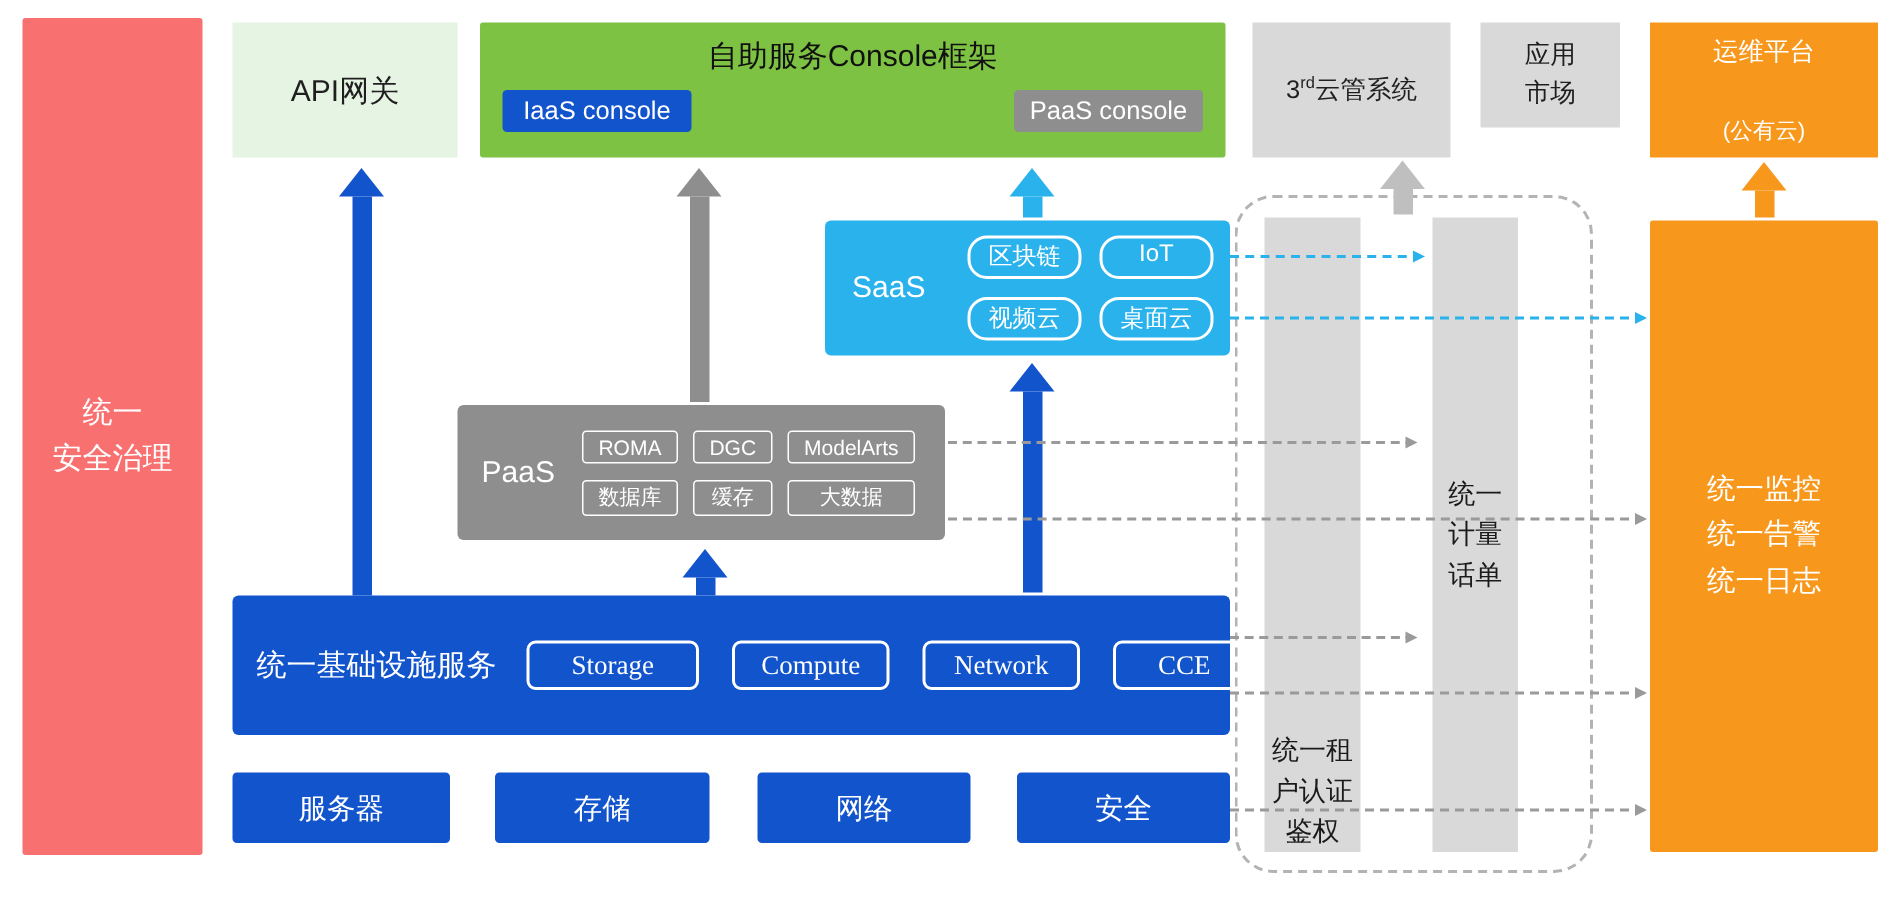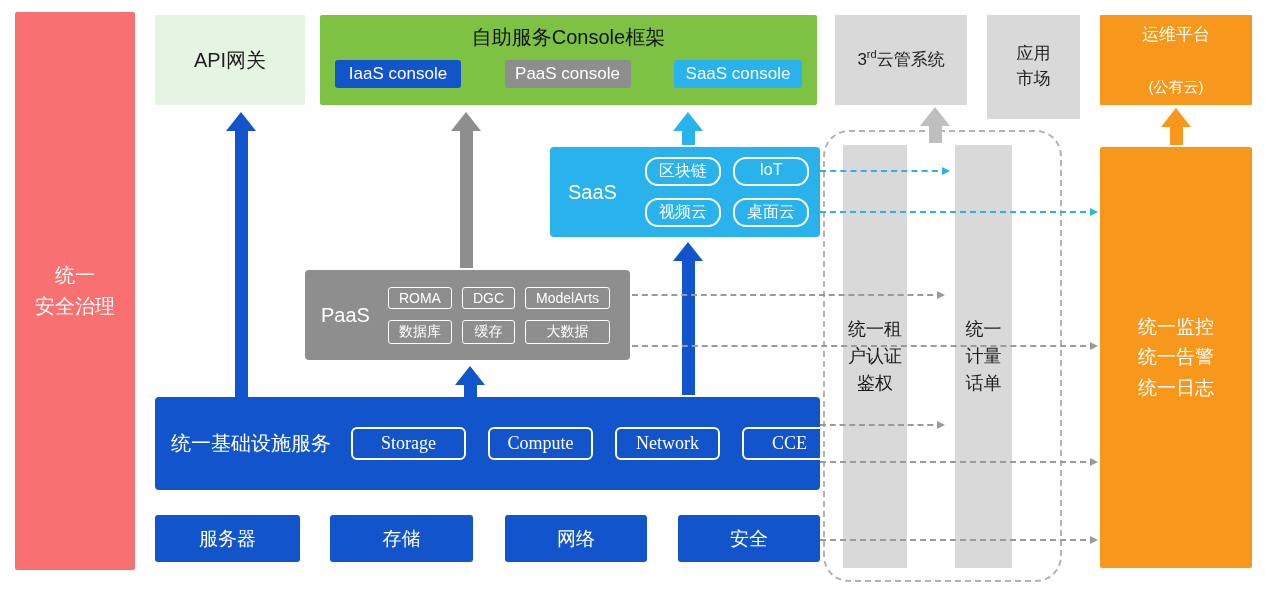--- a/index.html
+++ b/index.html
@@ -56,43 +56,42 @@
 
   <div class="box api" style="left:155px;top:15px;width:150px;height:90px;">
     <span>API网关</span>
   </div>
 
   <div class="box console-frame" style="left:320px;top:15px;width:497px;height:90px;">
     <div class="console-title">自助服务Console框架</div>
     <div class="console-btns">
       <div class="console-btn btn-iaas">IaaS console</div>
       <div class="console-btn btn-paas">PaaS console</div>
-      <div class="console-btn btn-saas">SaaS console</div>
     </div>
   </div>
 
   <div class="box graybox" style="left:835px;top:15px;width:132px;height:90px;">
     <div>
       <span>3</span><sup style="font-size:11px;">rd</sup><span>云管系统</span>
     </div>
   </div>
 
-  <div class="box graybox" style="left:987px;top:15px;width:93px;height:104px;">
+  <div class="box graybox" style="left:987px;top:15px;width:93px;height:70px;">
     <span class="pre">应用
 市场</span>
   </div>
 
   <div class="box om" style="left:1100px;top:15px;width:152px;height:90px;gap:29px;">
     <span class="om-l1">运维平台</span>
     <span class="om-l2">(公有云)</span>
   </div>
 
   <div class="dashed-frame" style="left:823px;top:130px;width:239px;height:452px;"></div>
 
-  <div class="box vbar" style="left:843px;top:145px;width:64px;height:423px;">
+  <div class="box vbar" style="left:843px;top:145px;width:64px;height:423px;align-items:flex-end;">
     <span class="pre">统一租
 户认证
 鉴权</span>
   </div>
 
   <div class="box vbar" style="left:955px;top:145px;width:57px;height:423px;">
     <span class="pre">统一
 计量
 话单</span>
   </div>

